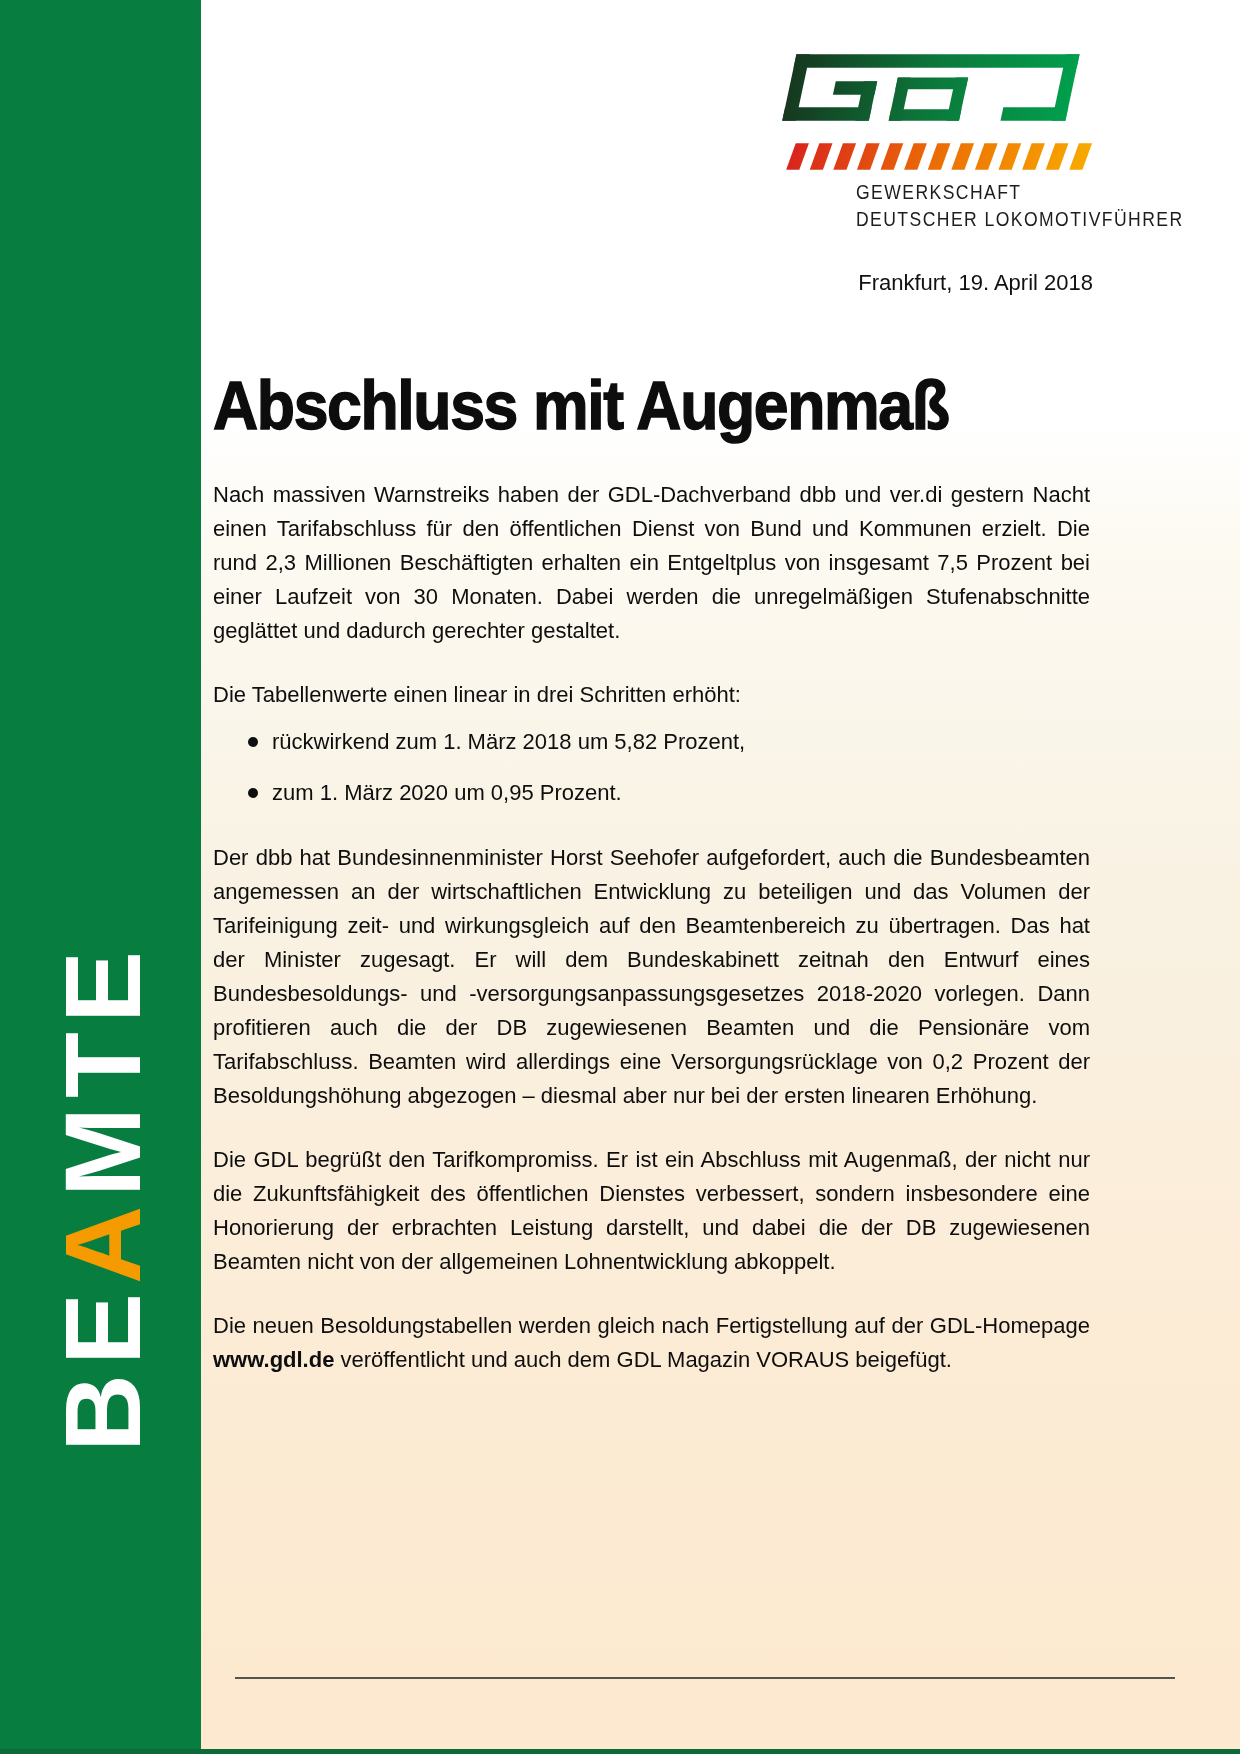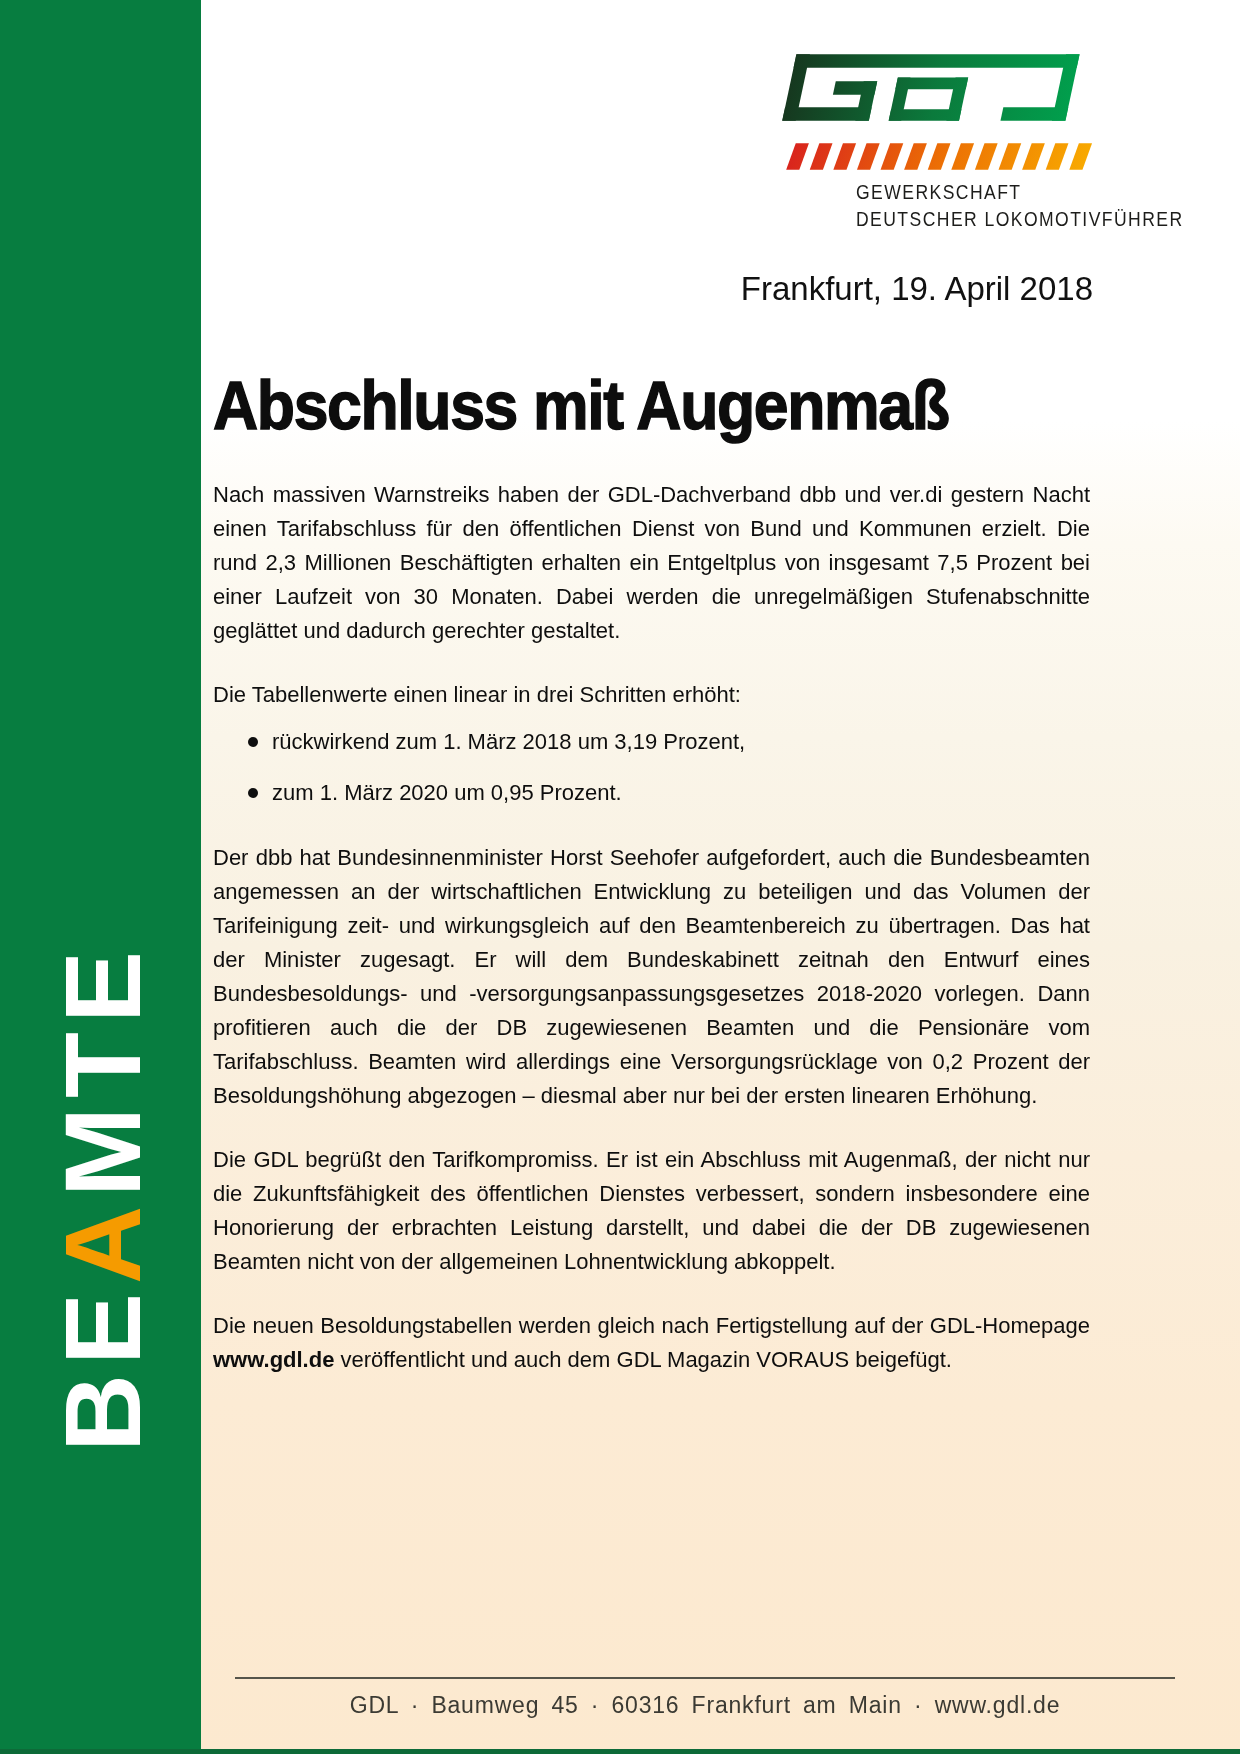--- a/index.html
+++ b/index.html
@@ -34,21 +34,21 @@
   .logo-stripes { position:absolute; left:786px; top:143px; }
   .logo-orgname {
     position:absolute; left:856px; top:179px;
     font-size:19.5px; line-height:27px; letter-spacing:1.6px;
     color:#1d1d1b; white-space:nowrap;
     transform:scaleX(0.9); transform-origin:left top;
   }
   
   .dateline {
     position:absolute; right:147px; top:270px;
-    font-size:33px; color:#111;
+    font-size:22px; color:#111;
   }
   .headline {
     position:absolute; left:213px; top:366px;
     font-size:68px; font-weight:bold; letter-spacing:-1.5px;
     -webkit-text-stroke:1.4px #0d0d0d;
     white-space:nowrap;
     transform:scaleX(0.92); transform-origin:left top;
     color:#0d0d0d;
   }
   
@@ -147,25 +147,24 @@
   </div>
 
   <div class="dateline">Frankfurt, 19. April 2018</div>
 
   <div class="headline">Abschluss mit Augenmaß</div>
 
   <div class="body-copy">
     <p>Nach massiven Warnstreiks haben der GDL-Dachverband dbb und ver.di gestern Nacht einen Tarifabschluss für den öffentlichen Dienst von Bund und Kommunen erzielt. Die rund 2,3 Millionen Beschäftigten erhalten ein Entgeltplus von insgesamt 7,5 Prozent bei einer Laufzeit von 30 Monaten. Dabei werden die unregelmäßigen Stufenabschnitte geglättet und dadurch gerechter gestaltet.</p>
     <p class="intro">Die Tabellenwerte einen linear in drei Schritten erhöht:</p>
     <ul class="points">
-      <li>rückwirkend zum 1. März 2018 um 3,19 Prozent,</li>
+      <li>rückwirkend zum 1. März 2018 um 5,82 Prozent,</li>
       <li>zum 1. März 2020 um 0,95 Prozent.</li>
     </ul>
     <p>Der dbb hat Bundesinnenminister Horst Seehofer aufgefordert, auch die Bundesbeamten angemessen an der wirtschaftlichen Entwicklung zu beteiligen und das Volumen der Tarifeinigung zeit- und wirkungsgleich auf den Beamtenbereich zu übertragen. Das hat der Minister zugesagt. Er will dem Bundeskabinett zeitnah den Entwurf eines Bundesbesoldungs- und -versorgungsanpassungsgesetzes 2018-2020 vorlegen. Dann profitieren auch die der DB zugewiesenen Beamten und die Pensionäre vom Tarifabschluss. Beamten wird allerdings eine Versorgungsrücklage von 0,2 Prozent der Besoldungshöhung abgezogen – diesmal aber nur bei der ersten linearen Erhöhung.</p>
     <p>Die GDL begrüßt den Tarifkompromiss. Er ist ein Abschluss mit Augenmaß, der nicht nur die Zukunftsfähigkeit des öffentlichen Dienstes verbessert, sondern insbesondere eine Honorierung der erbrachten Leistung darstellt, und dabei die der DB zugewiesenen Beamten nicht von der allgemeinen Lohnentwicklung abkoppelt.</p>
     <p><span>Die neuen Besoldungstabellen werden gleich nach Fertigstellung auf der GDL-Homepage </span><a class="inline-link" href="#">www.gdl.de</a><span> veröffentlicht und auch dem GDL Magazin VORAUS beigefügt.</span></p>
   </div>
 
   <div class="footer-rule"></div>
-  <div class="footer-line">GDL  ·  Baumweg 45  ·  60316 Frankfurt am Main  ·  www.gdl.de</div>
 
   <div class="bottom-edge"></div>
 </div>
 
 </body></html>

